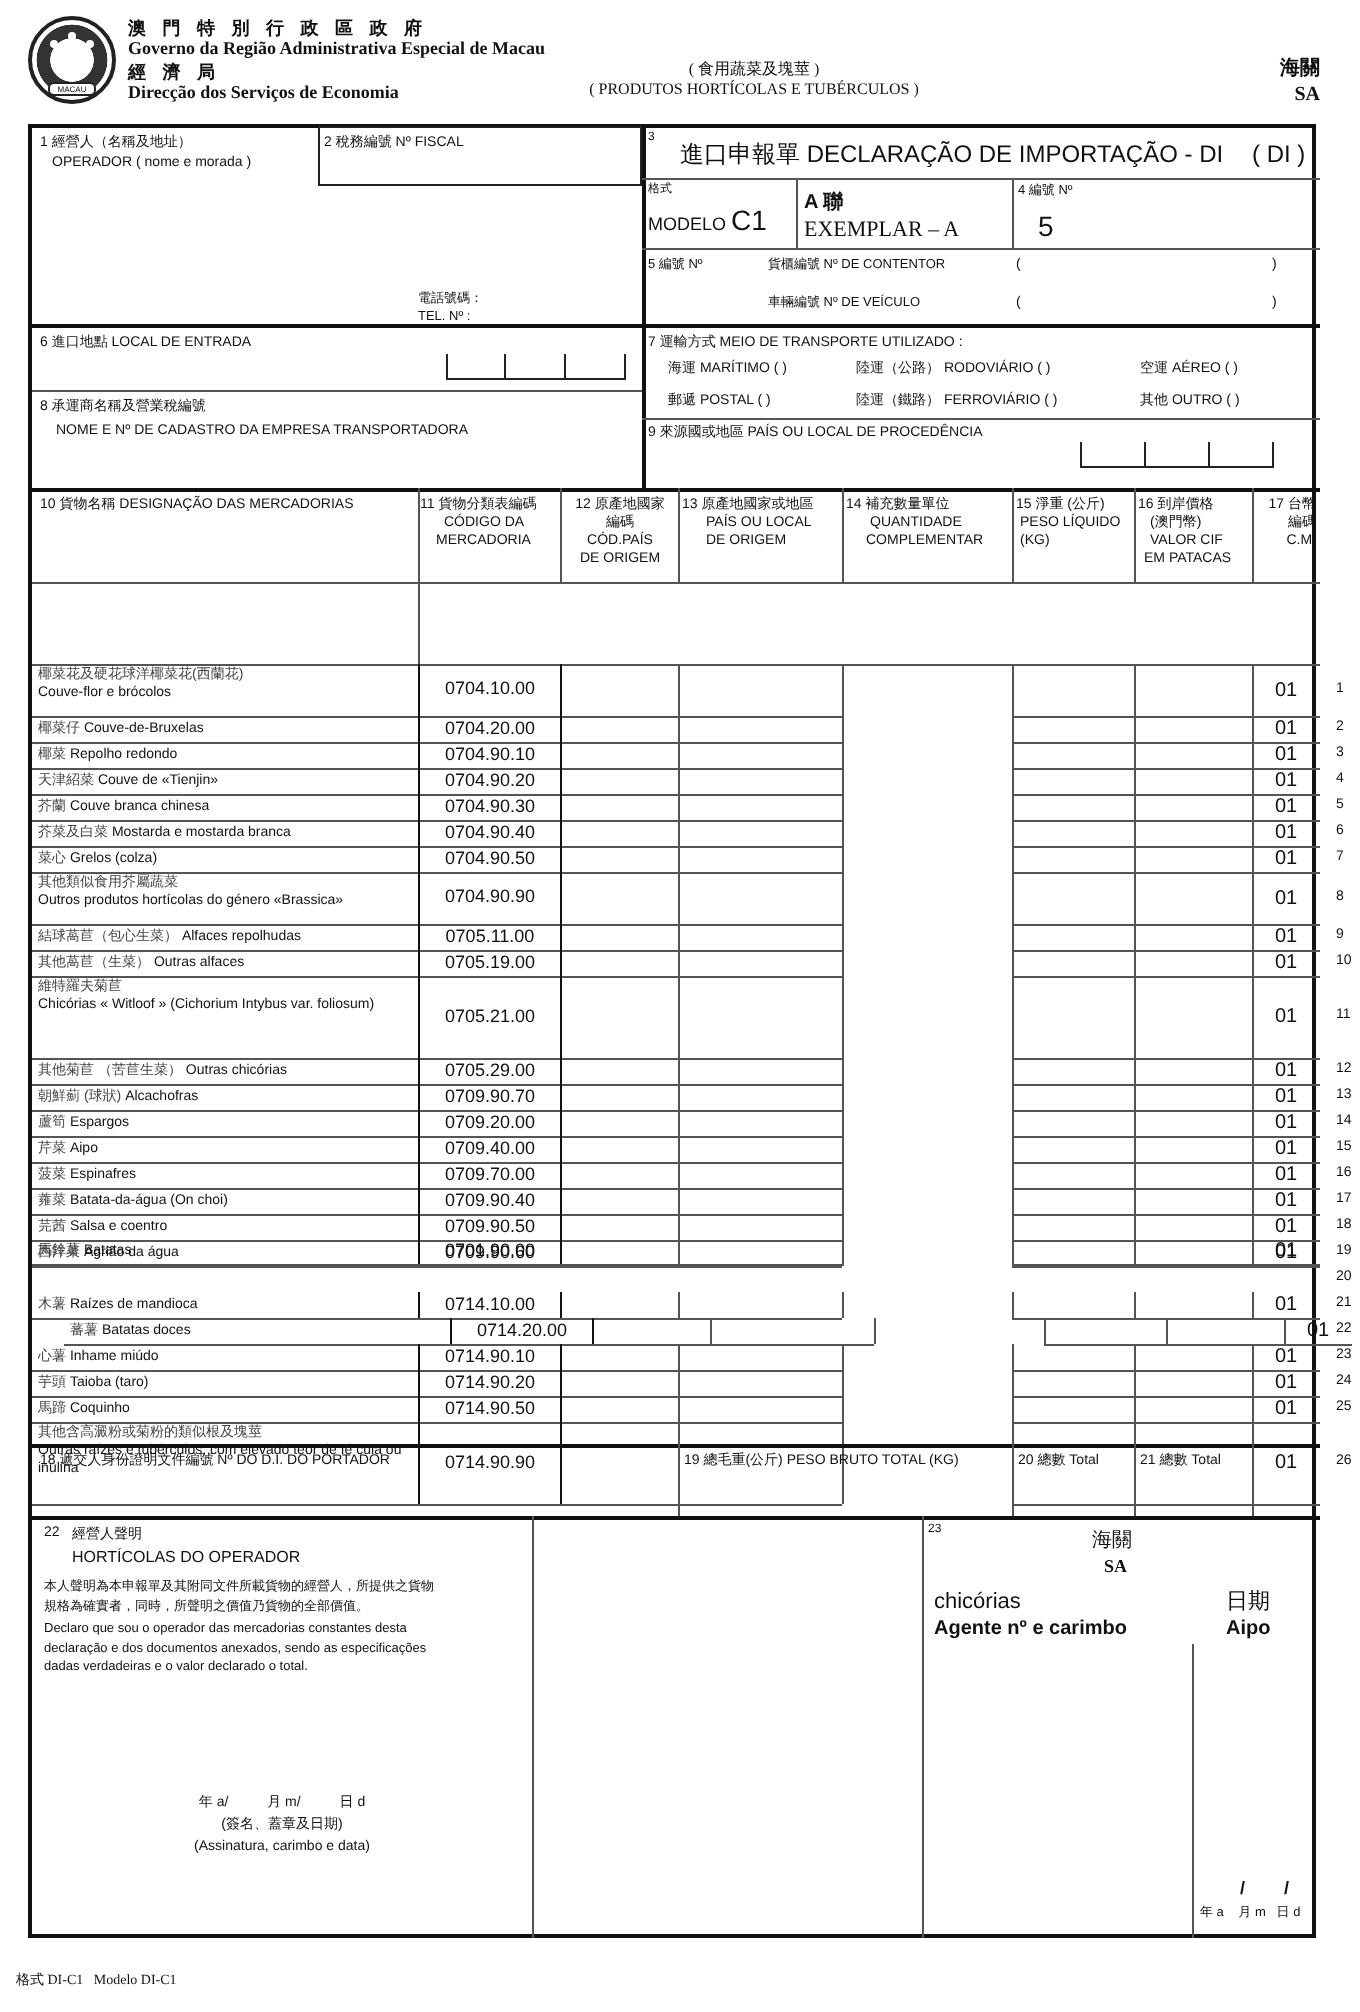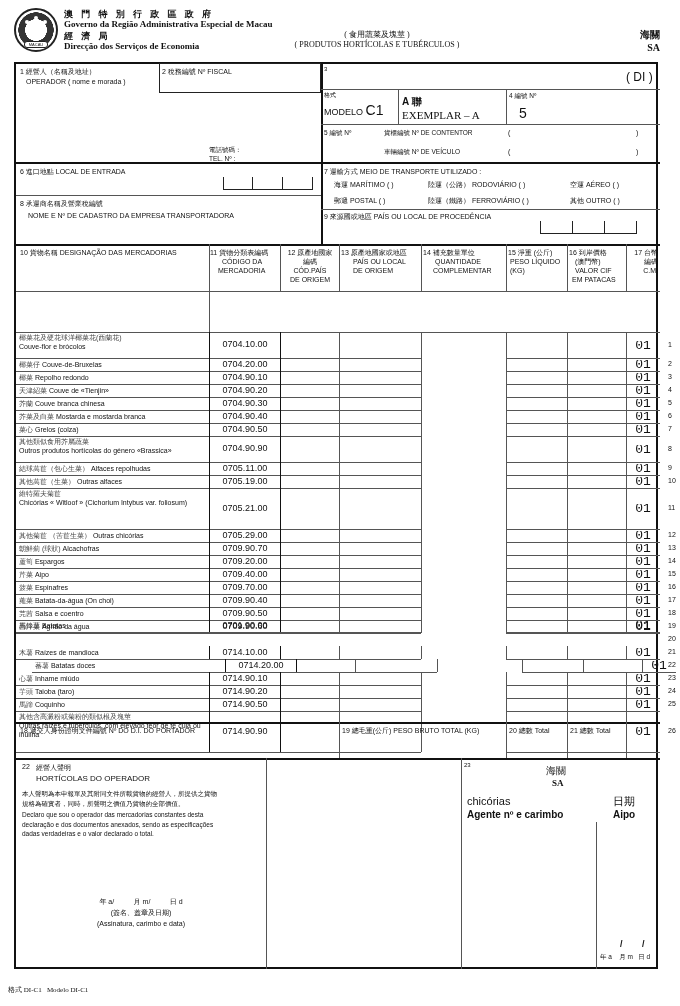--- a/index.html
+++ b/index.html
@@ -23,21 +23,21 @@
   .hline { position: absolute; height: 0; border-top: 1px solid #555; }
   .vline { position: absolute; width: 0; border-left: 1px solid #555; }
   .thick-h { border-top: 2px solid #111; }
   .thick-v { border-left: 2px solid #111; }
 
   .tickbox { position: absolute; height: 12px; border-bottom: 1px solid #222; }
   .tickbox span { position: absolute; bottom: 0; width: 0; height: 12px; border-left: 1px solid #222; }
 
   .row-cell { position: absolute; font-size: 7px; line-height: 9px; overflow: hidden; }
   .code { font-size: 9px; text-align: center; }
-  .cm { font-size: 13px; text-align: center; font-family: Liberation Mono, monospace; }
+  .cm { font-size: 10px; text-align: center; }
   .rownum { position: absolute; font-size: 7px; }
 </style>
 </head>
 <body>
 
 <div class="abs emblem">
   <div class="emblem-star" style="left:18px;top:6px;"></div>
   <div class="emblem-star" style="left:9px;top:10px;"></div>
   <div class="emblem-star" style="left:27px;top:10px;"></div>
   <div class="emblem-label">MACAU</div>
@@ -64,20 +64,21 @@
   <div class="t lbl" style="left:193px;top:81px;font-size:6.5px;">電話號碼：</div>
   <div class="t lbl" style="left:193px;top:90px;font-size:6.5px;">TEL. Nº :</div>
   <div class="abs" style="left:4px;top:24px;width:290px;height:54px;"></div>
 
   <div class="box" style="left:143px;top:-1px;width:162px;height:30px;border-color:#222;"></div>
   <div class="t lbl" style="left:146px;top:3px;">2 稅務編號  Nº FISCAL</div>
 
   <div class="vline thick-v" style="left:305px;top:0;height:180px;"></div>
 
   <div class="t" style="left:308px;top:1px;font-size:6px;">3</div>
+  <div class="t" style="left:324px;top:6px;font-size:12px;line-height:14px;">進口申報單 DECLARAÇÃO DE IMPORTAÇÃO - DI</div>
   <div class="t" style="left:610px;top:6px;font-size:12px;line-height:14px;">( DI )</div>
   <div class="hline" style="left:305px;top:25px;width:339px;"></div>
 
   <div class="t" style="left:308px;top:27px;font-size:6px;">格式</div>
   <div class="t" style="left:308px;top:40px;font-size:9px;line-height:12px;"><span>MODELO</span> <span style="font-size:14px;">C1</span></div>
   <div class="vline" style="left:382px;top:25px;height:35px;"></div>
   <div class="t" style="left:386px;top:32px;font-size:10px;line-height:12px;font-weight:bold;">A 聯</div>
   <div class="t serif" style="left:386px;top:45px;font-size:11px;line-height:12px;font-weight:normal;">EXEMPLAR – A</div>
   <div class="vline" style="left:490px;top:25px;height:35px;"></div>
   <div class="t" style="left:493px;top:27px;font-size:6.5px;">4  編號     Nº</div>

